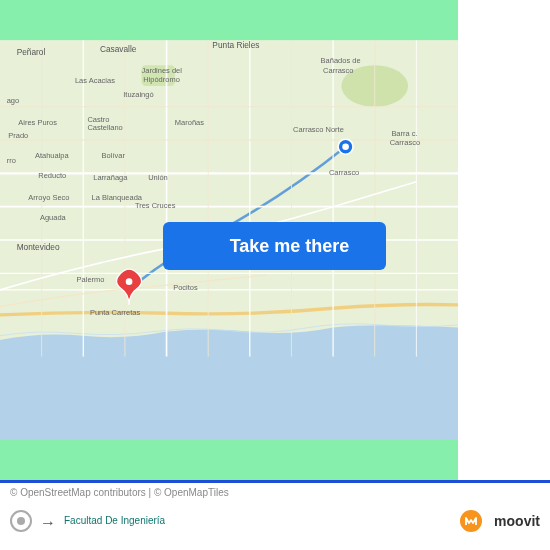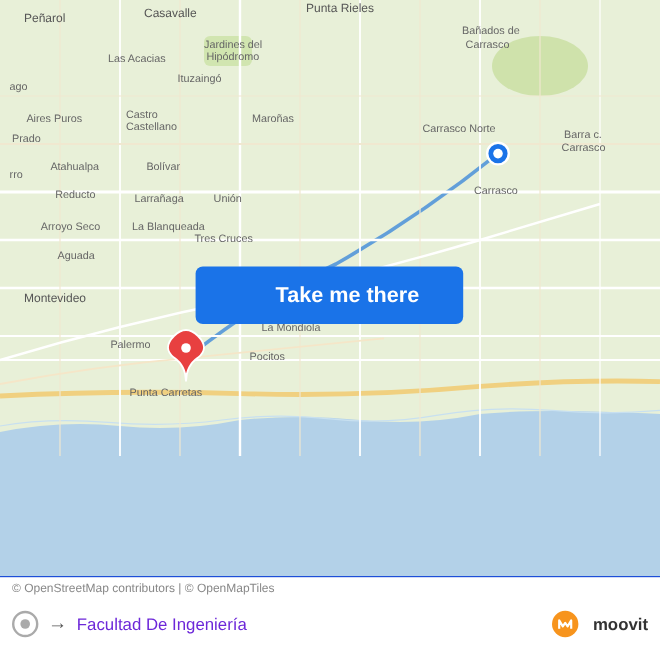--- a/index.html
+++ b/index.html
@@ -5,21 +5,21 @@
     * { margin: 0; padding: 0; box-sizing: border-box; }
     body {
       width: 550px;
       height: 550px;
       overflow: hidden;
       font-family: Arial, sans-serif;
       position: relative;
     }
 
     #map-container {
-      width: 550px;
+      width: 458px;
       height: 480px;
       position: relative;
       overflow: hidden;
       background-color: #86efac;
     }
 
     #map-svg {
       width: 100%;
       height: 100%;
     }
@@ -41,21 +41,21 @@
       padding-left: 30px;
     }
 
     #footer {
       width: 550px;
       height: 70px;
       background-color: #ffffff;
       display: flex;
       align-items: center;
       padding: 0 10px;
-      border-top: 1px solid #1d4ed8;
+      border-top: 3px solid #1d4ed8;
       position: relative;
     }
 
     #footer-route {
       display: flex;
       align-items: center;
       width: 100%;
       gap: 8px;
       padding-top: 8px;
     }
@@ -85,22 +85,22 @@
       white-space: nowrap;
     }
 
     #arrow-icon {
       font-size: 16px;
       color: #555;
       flex-shrink: 0;
     }
 
     #dest-label {
-      font-size: 14px;
-      color: #6d28d9;
+      font-size: 10px;
+      color: #0f766e;
       white-space: nowrap;
     }
 
     #moovit-logo {
       margin-left: auto;
       display: flex;
       align-items: center;
       gap: 12px;
       flex-shrink: 0;
     }

